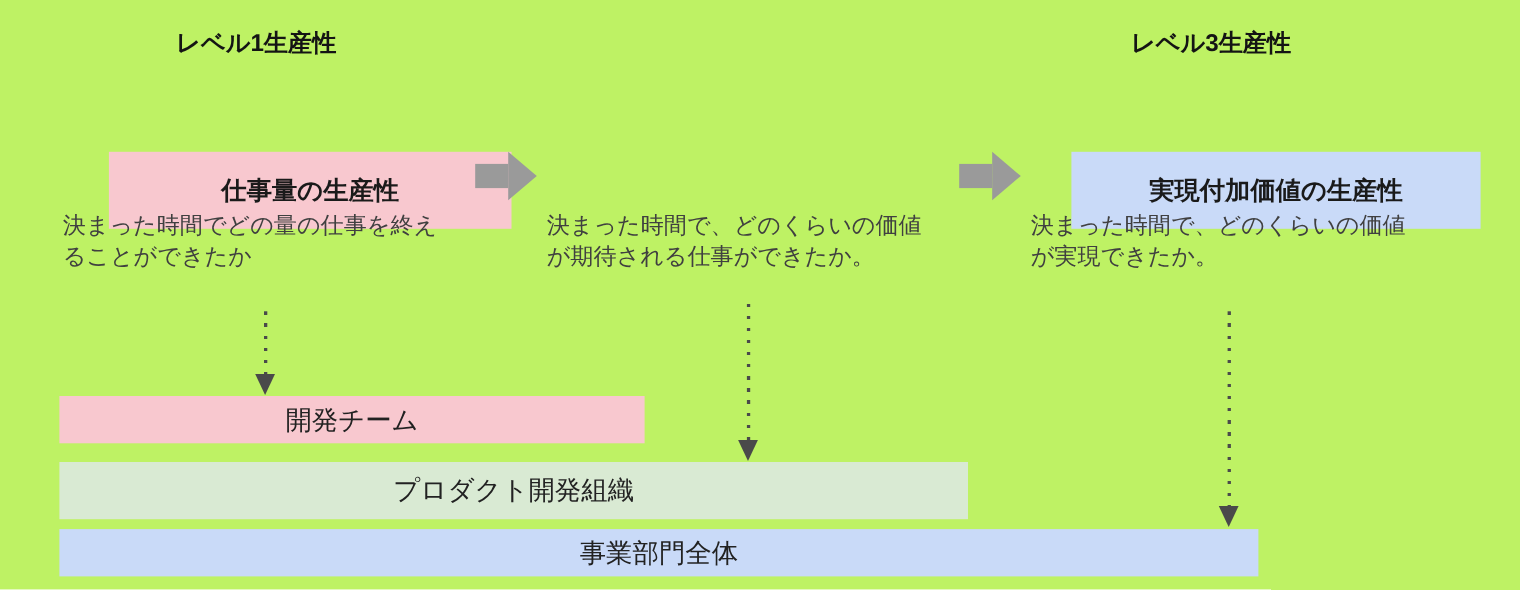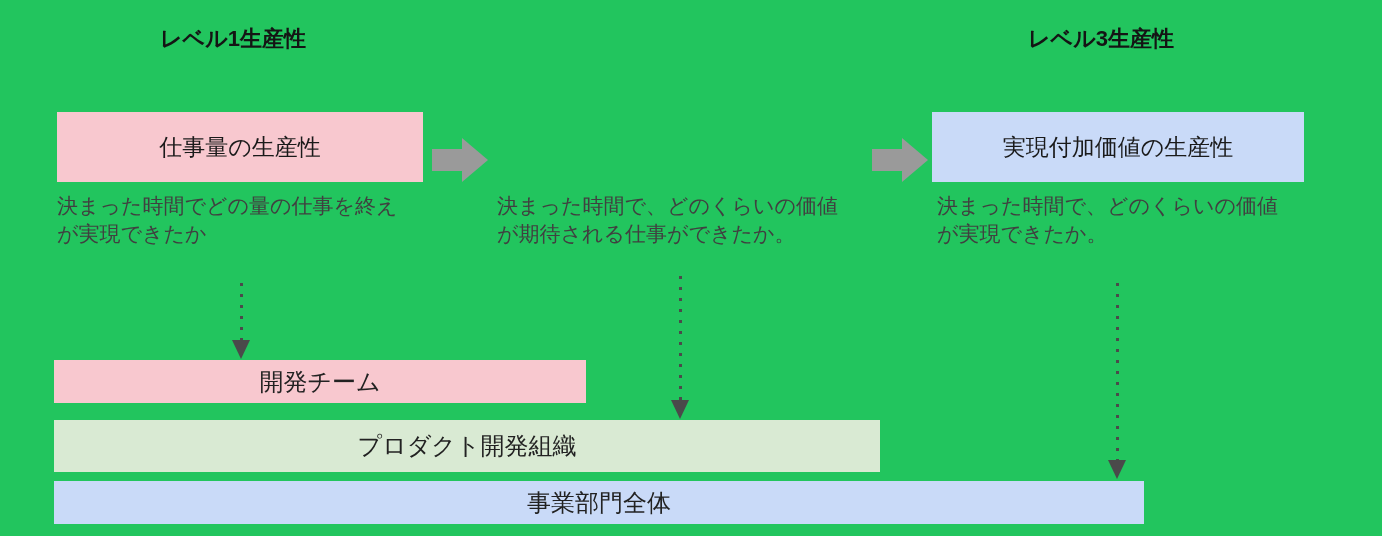--- a/index.html
+++ b/index.html
@@ -5,49 +5,50 @@
   html, body {
     margin: 0;
     padding: 0;
     background: #ffffff;
     font-family: "Liberation Sans", "DejaVu Sans", sans-serif;
   }
   .stage {
     position: relative;
     width: 1382px;
     height: 536px;
-    background: #22c55e;
+    background: #bef264;
     overflow: hidden;
   }
   
   .level-header {
     position: absolute;
     top: 24px;
     transform: translateX(-50%);
     font-size: 22px;
     font-weight: bold;
     color: #141414;
     white-space: nowrap;
   }
   .level-header.h1 { left: 233px; }
   .level-header.h2 { left: 670px; }
   .level-header.h3 { left: 1101px; }
 
   
   .top-box {
     position: absolute;
-    top: 112px;
+    top: 138px;
     height: 70px;
     display: flex;
     align-items: center;
     justify-content: center;
     font-size: 23px;
-    font-weight: normal;
+    font-weight: bold;
     color: #1a1a1a;
     white-space: nowrap;
+    margin-left: 42px;
   }
   .box-1 { left: 57px;  width: 366px; }
   .box-2 { left: 493px; width: 373px; }
   .box-3 { left: 932px; width: 372px; }
 
   .fill-pink  { background: #f8c8cf; }
   .fill-green { background: #d9ead3; }
   .fill-blue  { background: #c9daf8; }
 
   
@@ -143,21 +144,21 @@
     <div class="shaft"></div>
     <div class="head"></div>
   </div>
   <div class="block-arrow arrow-2">
     <div class="shaft"></div>
     <div class="head"></div>
   </div>
 
   <div class="descr descr-1">
     <div>決まった時間でどの量の仕事を終え</div>
-    <div>が実現できたか</div>
+    <div>ることができたか</div>
   </div>
   <div class="descr descr-2">
     <div>決まった時間で、どのくらいの価値</div>
     <div>が期待される仕事ができたか。</div>
   </div>
   <div class="descr descr-3">
     <div>決まった時間で、どのくらいの価値</div>
     <div>が実現できたか。</div>
   </div>
 

